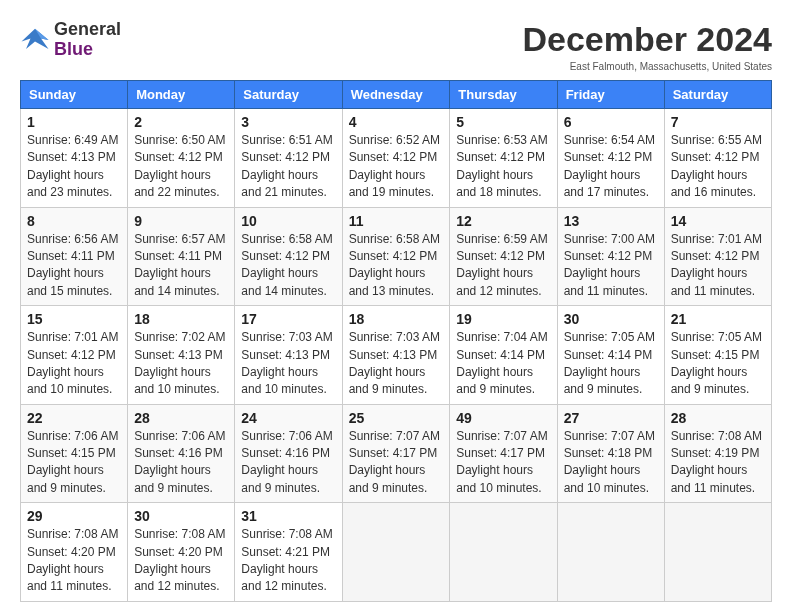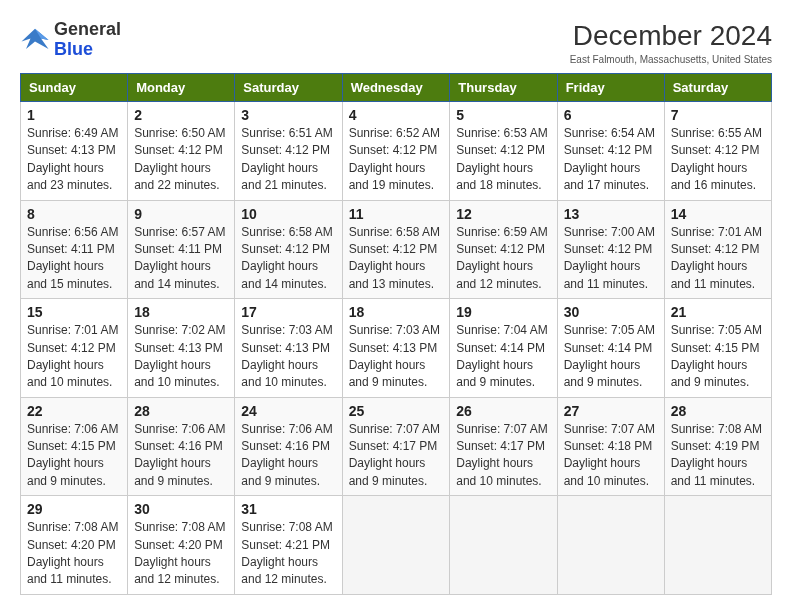--- a/index.html
+++ b/index.html
@@ -21,46 +21,46 @@
       align-items: center;
       gap: 4px;
     }
     .logo-text {
       font-size: 18px;
       font-weight: bold;
       color: #333;
       line-height: 1.1;
     }
     .logo-text .general { display: block; }
-    .logo-text .blue { display: block; color: #1d4ed8; }
+    .logo-text .blue { display: block; color: #701a75; }
     .logo-bird {
       width: 30px;
       height: 30px;
     }
     .title-area {
       text-align: right;
     }
     .month-title {
-      font-size: 28px;
-      font-weight: normal;
+      font-size: 34px;
+      font-weight: bold;
       color: #333;
     }
     .location {
       font-size: 10px;
       color: #555;
       margin-top: 2px;
     }
     .calendar {
       width: 100%;
       border-collapse: collapse;
       margin-top: 8px;
       font-size: 11.5px;
     }
     .calendar th {
-      background-color: #4d7c0f;
+      background-color: #3b82f6;
       color: #fff;
       text-align: left;
       padding: 6px 8px;
       font-size: 13px;
       font-weight: bold;
       border: 1px solid #2a5fa0;
     }
     .calendar td {
       border: 1px solid #ccc;
       vertical-align: top;
@@ -347,21 +347,21 @@
         <td>
           <span class="day-num">25</span>
         <div class="day-info">
           Sunrise: 7:07 AM<br>
           Sunset: 4:17 PM<br>
           Daylight hours<br>
           and 9 minutes.
         </div>
         </td>
         <td>
-          <span class="day-num">26</span>
+          <span class="day-num">49</span>
         <div class="day-info">
           Sunrise: 7:07 AM<br>
           Sunset: 4:17 PM<br>
           Daylight hours<br>
           and 10 minutes.
         </div>
         </td>
         <td>
           <span class="day-num">27</span>
         <div class="day-info">

